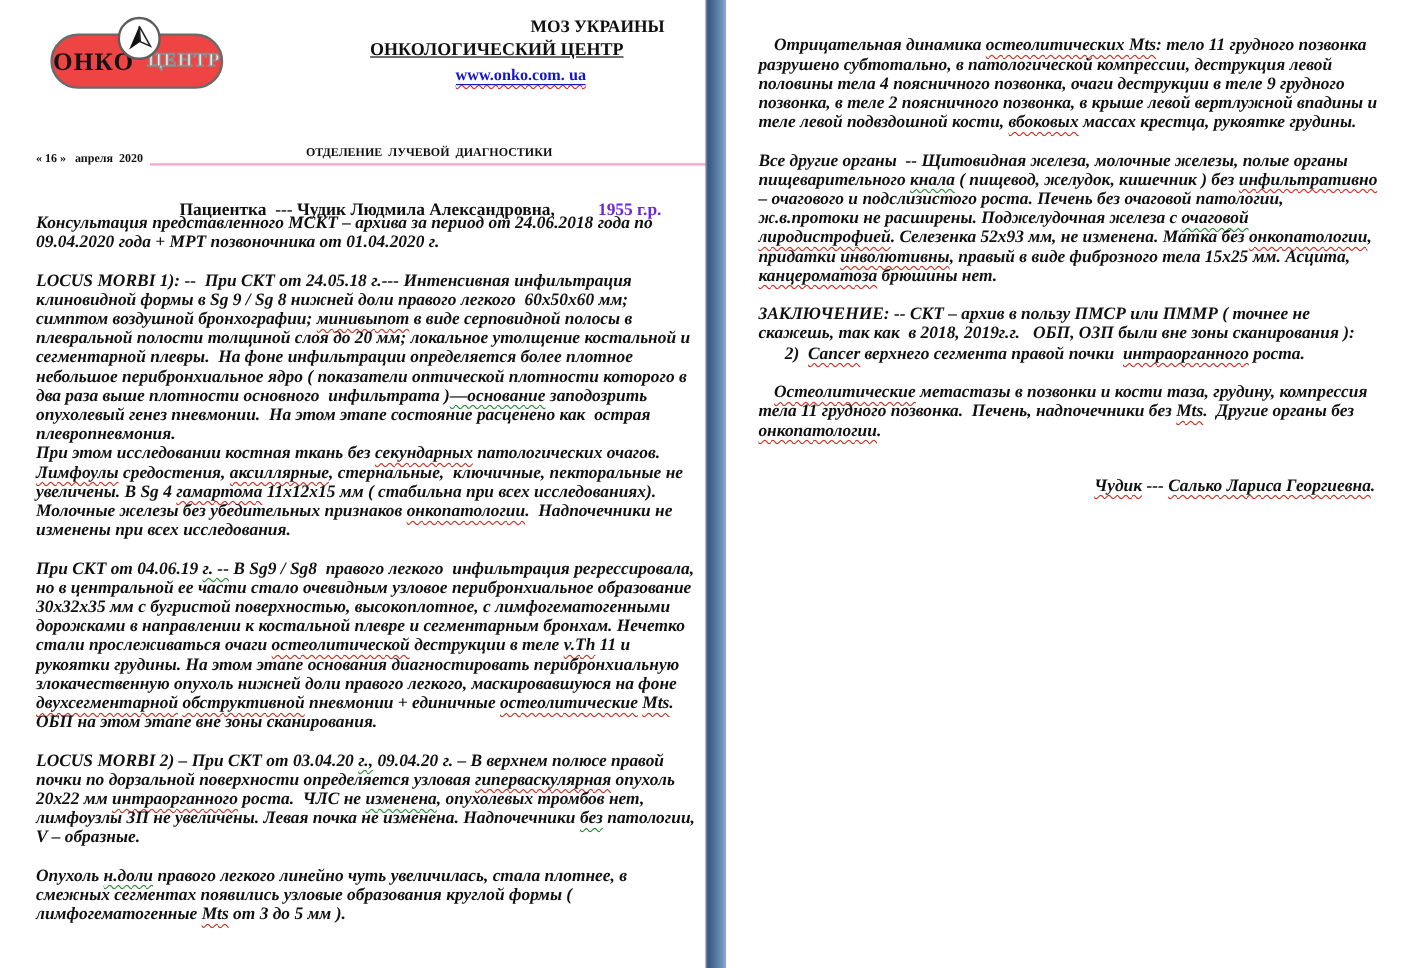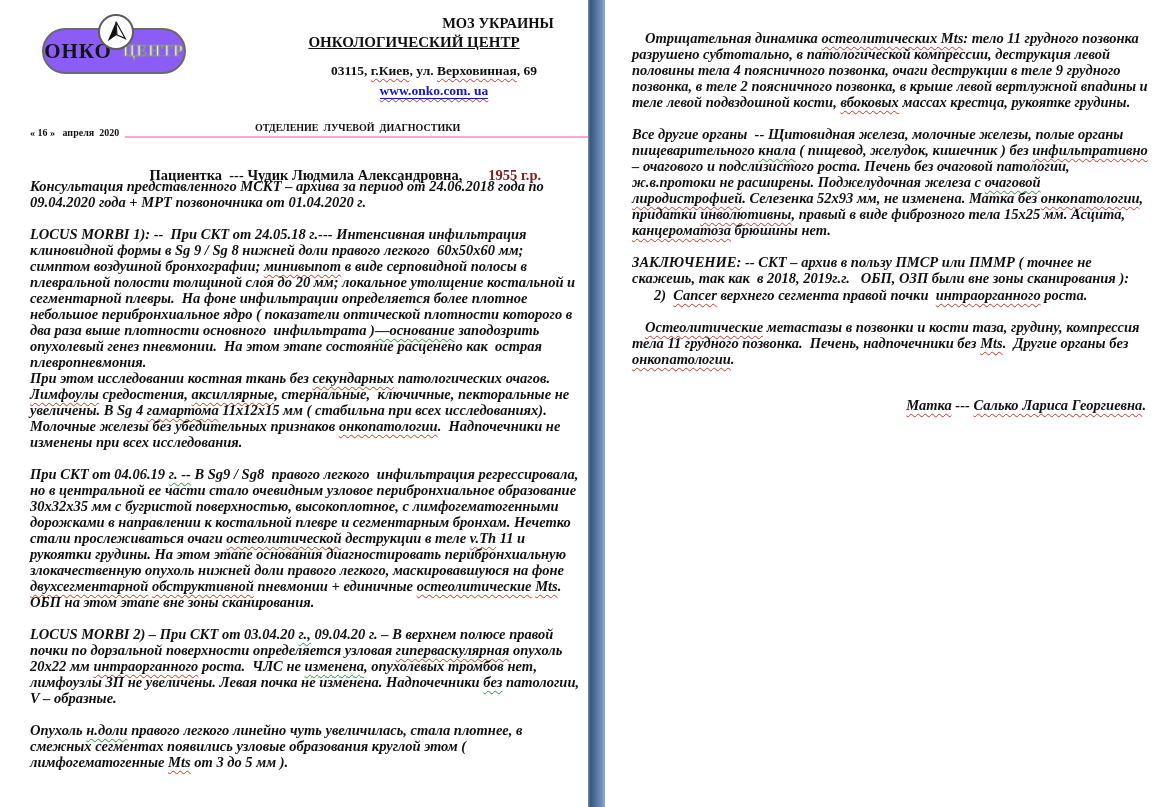--- a/index.html
+++ b/index.html
@@ -3,21 +3,21 @@
 <meta charset="utf-8">
 <style>
   html,body{margin:0;padding:0;background:#fff;}
   .page{position:relative;width:1174px;height:807px;background:#ffffff;overflow:hidden;
         font-family:"Liberation Serif",serif;color:#101010;}
 
   
   .logo{position:absolute;left:40px;top:14px;width:160px;height:70px;}
   .logo-stadium{position:absolute;left:2px;top:14px;width:140px;height:42px;
         border:2px solid #6a6a6a;border-radius:24px;display:flex;align-items:center;
-        justify-content:center;gap:11px;background:#8b5cf6;}
+        justify-content:center;gap:11px;background:#ef4444;}
   .logo-onko{font-weight:bold;font-size:21px;letter-spacing:1px;color:#141414;}
   .logo-centr{font-weight:bold;font-size:16px;letter-spacing:1px;color:#f2f2f2;
         -webkit-text-stroke:1.2px #8d8d8d;}
   .logo-circle{position:absolute;left:58px;top:0px;width:32px;height:32px;border:2px solid #5e5e5e;
         border-radius:50%;background:#fff;display:flex;align-items:center;justify-content:center;}
 
   
   .hdr{position:absolute;left:248px;top:14px;width:332px;text-align:center;
        font-weight:bold;font-style:normal;font-size:14.5px;line-height:19px;}
   .hdr-line1{margin-left:168px;}
@@ -29,21 +29,21 @@
         text-underline-offset:3px;cursor:pointer;}
 
   
   .date-row{position:absolute;left:30px;top:122px;width:560px;display:flex;align-items:flex-end;
         font-weight:bold;font-size:10px;white-space:pre;justify-content:flex-end;}
   .rule{flex:1;border-bottom:2px solid #f9a8d4;text-align:center;padding-bottom:3px;margin-left:6px;}
 
   
   .patient-row{position:absolute;left:30px;top:150px;width:560px;font-weight:bold;
         font-size:14.5px;white-space:pre;padding-left:105px;}
-  .faint{color:#7f1d1d;margin-left:26px;}
+  .faint{color:#6d28d9;margin-left:36px;}
 
   
   .doc-text{font-weight:bold;font-style:italic;font-size:14.5px;line-height:16px;}
   .col-left{position:absolute;left:30px;top:178px;width:557px;}
   .col-right{position:absolute;left:632px;top:30px;width:520px;}
   .para{margin:0;white-space:pre-wrap;}
   .gap{margin-top:16px;}
   .indent{text-indent:13px;}
   .list{padding-left:40px;text-indent:-18px;margin-top:1px;}
   .signature{text-align:right;margin-top:30px;padding-right:6px;}
@@ -72,44 +72,43 @@
       <svg width="26" height="26" viewBox="0 0 28 28">
         <polygon points="14,3 5,24 15,17" fill="#111"></polygon>
         <polygon points="14,3 24,21 15,17" fill="#fff" stroke="#222" stroke-width="1.4"></polygon>
       </svg>
     </div>
   </div>
 
   <div class="hdr">
     <div class="hdr-line1">МОЗ УКРАИНЫ</div>
     <div class="hdr-line3">ОНКОЛОГИЧЕСКИЙ ЦЕНТР</div>
-    <div class="hdr-sub"><span>03115, </span><span class="m-red">г.Киев</span><span>, ул. </span><span class="m-red">Верховинная</span><span>, 69</span></div>
     <div class="hdr-web"><span class="link">www.onko.com. ua</span></div>
   </div>
 
   <div class="date-row">
     <span>« 16 »   апреля  2020</span>
     <span class="rule"><span>ОТДЕЛЕНИЕ  ЛУЧЕВОЙ  ДИАГНОСТИКИ</span></span>
   </div>
 
   <div class="patient-row">
     <span>Пациентка  --- Чудик Людмила Александровна,</span><span class="faint">1955 г.р.</span>
   </div>
 
   <div class="col-left doc-text">
       <div class="para "><span>Консультация представленного МСКТ – архива за период от 24.06.2018 года по 09.04.2020 года + МРТ позвоночника от 01.04.2020 г.</span></div>
       <div class="para gap"><span>LOCUS MORBI 1): --  При СКТ от 24.05.18 г.--- Интенсивная инфильтрация клиновидной формы в Sg 9 / Sg 8 нижней доли правого легкого  60х50х60 мм; симптом воздушной бронхографии; </span><span class="m-red">минивыпот</span><span> в виде серповидной полосы в плевральной полости толщиной слоя до 20 мм; локальное утолщение костальной и сегментарной плевры.  На фоне инфильтрации определяется более плотное небольшое перибронхиальное ядро ( показатели оптической плотности которого в два раза выше плотности основного  инфильтрата )</span><span class="m-green">—основание</span><span> заподозрить опухолевый генез пневмонии.  На этом этапе состояние расценено как  острая плевропневмония.</span></div>
       <div class="para "><span>При этом исследовании костная ткань без </span><span class="m-red">секундарных</span><span> патологических очагов. </span><span class="m-red">Лимфоулы</span><span> средостения, </span><span class="m-red">аксиллярные</span><span>, стернальные,  ключичные, пекторальные не увеличены. В Sg 4 </span><span class="m-red">гамартома</span><span> 11х12х15 мм ( стабильна при всех исследованиях). Молочные железы без убедительных признаков </span><span class="m-red">онкопатологии</span><span>.  Надпочечники не изменены при всех исследования.</span></div>
       <div class="para gap"><span>При СКТ от 04.06.19 </span><span class="m-green">г. --</span><span> В Sg9 / Sg8  правого легкого  инфильтрация регрессировала, но в центральной ее части стало очевидным узловое перибронхиальное образование 30х32х35 мм с бугристой поверхностью, высокоплотное, с лимфогематогенными дорожками в направлении к костальной плевре и сегментарным бронхам. Нечетко стали прослеживаться очаги </span><span class="m-red">остеолитической</span><span> деструкции в теле </span><span class="m-red">v.Th</span><span> 11 и рукоятки грудины. На этом этапе основания диагностировать перибронхиальную злокачественную опухоль нижней доли правого легкого, маскировавшуюся на фоне </span><span class="m-red">двухсегментарной</span><span> </span><span class="m-red">обструктивной</span><span> пневмонии + единичные </span><span class="m-red">остеолитические</span><span> </span><span class="m-red">Mts</span><span>.  ОБП на этом этапе вне зоны сканирования.</span></div>
       <div class="para gap"><span>LOCUS MORBI 2) – При СКТ от 03.04.20 </span><span class="m-green">г.,</span><span> 09.04.20 г. – В верхнем полюсе правой почки по дорзальной поверхности определяется узловая </span><span class="m-red">гиперваскулярная</span><span> опухоль 20х22 мм </span><span class="m-red">интраорганного</span><span> роста.  ЧЛС не </span><span class="m-green">изменена</span><span>, опухолевых тромбов нет, лимфоузлы ЗП не увеличены. Левая почка не изменена. Надпочечники </span><span class="m-green">без</span><span> патологии, V – образные.</span></div>
-      <div class="para gap"><span>Опухоль </span><span class="m-green">н.доли</span><span> правого легкого линейно чуть увеличилась, стала плотнее, в смежных сегментах появились узловые образования круглой этом ( лимфогематогенные </span><span class="m-red">Mts</span><span> от 3 до 5 мм ).</span></div>
+      <div class="para gap"><span>Опухоль </span><span class="m-green">н.доли</span><span> правого легкого линейно чуть увеличилась, стала плотнее, в смежных сегментах появились узловые образования круглой формы ( лимфогематогенные </span><span class="m-red">Mts</span><span> от 3 до 5 мм ).</span></div>
     </div>
   <div class="divider"></div>
   <div class="col-right doc-text">
       <div class="para indent"><span>Отрицательная динамика </span><span class="m-red">остеолитических Mts</span><span>: тело 11 грудного позвонка разрушено субтотально, в патологической компрессии, деструкция левой половины тела 4 поясничного позвонка, очаги деструкции в теле 9 грудного позвонка, в теле 2 поясничного позвонка, в крыше левой вертлужной впадины и теле левой подвздошной кости, </span><span class="m-red">вбоковых</span><span> массах крестца, рукоятке грудины.</span></div>
       <div class="para gap"><span>Все другие органы  -- Щитовидная железа, молочные железы, полые органы пищеварительного </span><span class="m-green">кнала</span><span> ( пищевод, желудок, кишечник ) без </span><span class="m-red">инфильтративно</span><span> – очагового и подслизистого роста. Печень без очаговой патологии, ж.в.протоки не расширены. Поджелудочная железа с </span><span class="m-green">очаговой</span><span> </span><span class="m-red">лиродистрофией</span><span>. Селезенка 52х93 мм, не изменена. Матка без </span><span class="m-red">онкопатологии</span><span>, придатки </span><span class="m-red">инволютивны</span><span>, правый в виде фиброзного тела 15х25 мм. Асцита, </span><span class="m-red">канцероматоза</span><span> брюшины нет.</span></div>
       <div class="para gap"><span>ЗАКЛЮЧЕНИЕ: -- СКТ – архив в пользу ПМСР или ПММР ( точнее не скажешь, так как  в 2018, 2019г.г.   ОБП, ОЗП были вне зоны сканирования ):</span></div>
       <div class="para list"><span>2)  </span><span class="m-red">Cancer</span><span> верхнего сегмента правой почки  </span><span class="m-red">интраорганного</span><span> роста.</span></div>
       <div class="para gap indent"><span class="m-red">Остеолитические</span><span> метастазы в позвонки и кости таза, грудину, компрессия тела 11 грудного позвонка.  Печень, надпочечники без </span><span class="m-red">Mts</span><span>.  Другие органы без </span><span class="m-red">онкопатологии</span><span>.</span></div>
-      <div class="para signature"><span class="m-red">Матка</span><span> --- </span><span class="m-red">Салько Лариса Георгиевна</span><span>.</span></div>
+      <div class="para signature"><span class="m-red">Чудик</span><span> --- </span><span class="m-red">Салько Лариса Георгиевна</span><span>.</span></div>
     </div>
 
 </div>
 
 </body></html>

